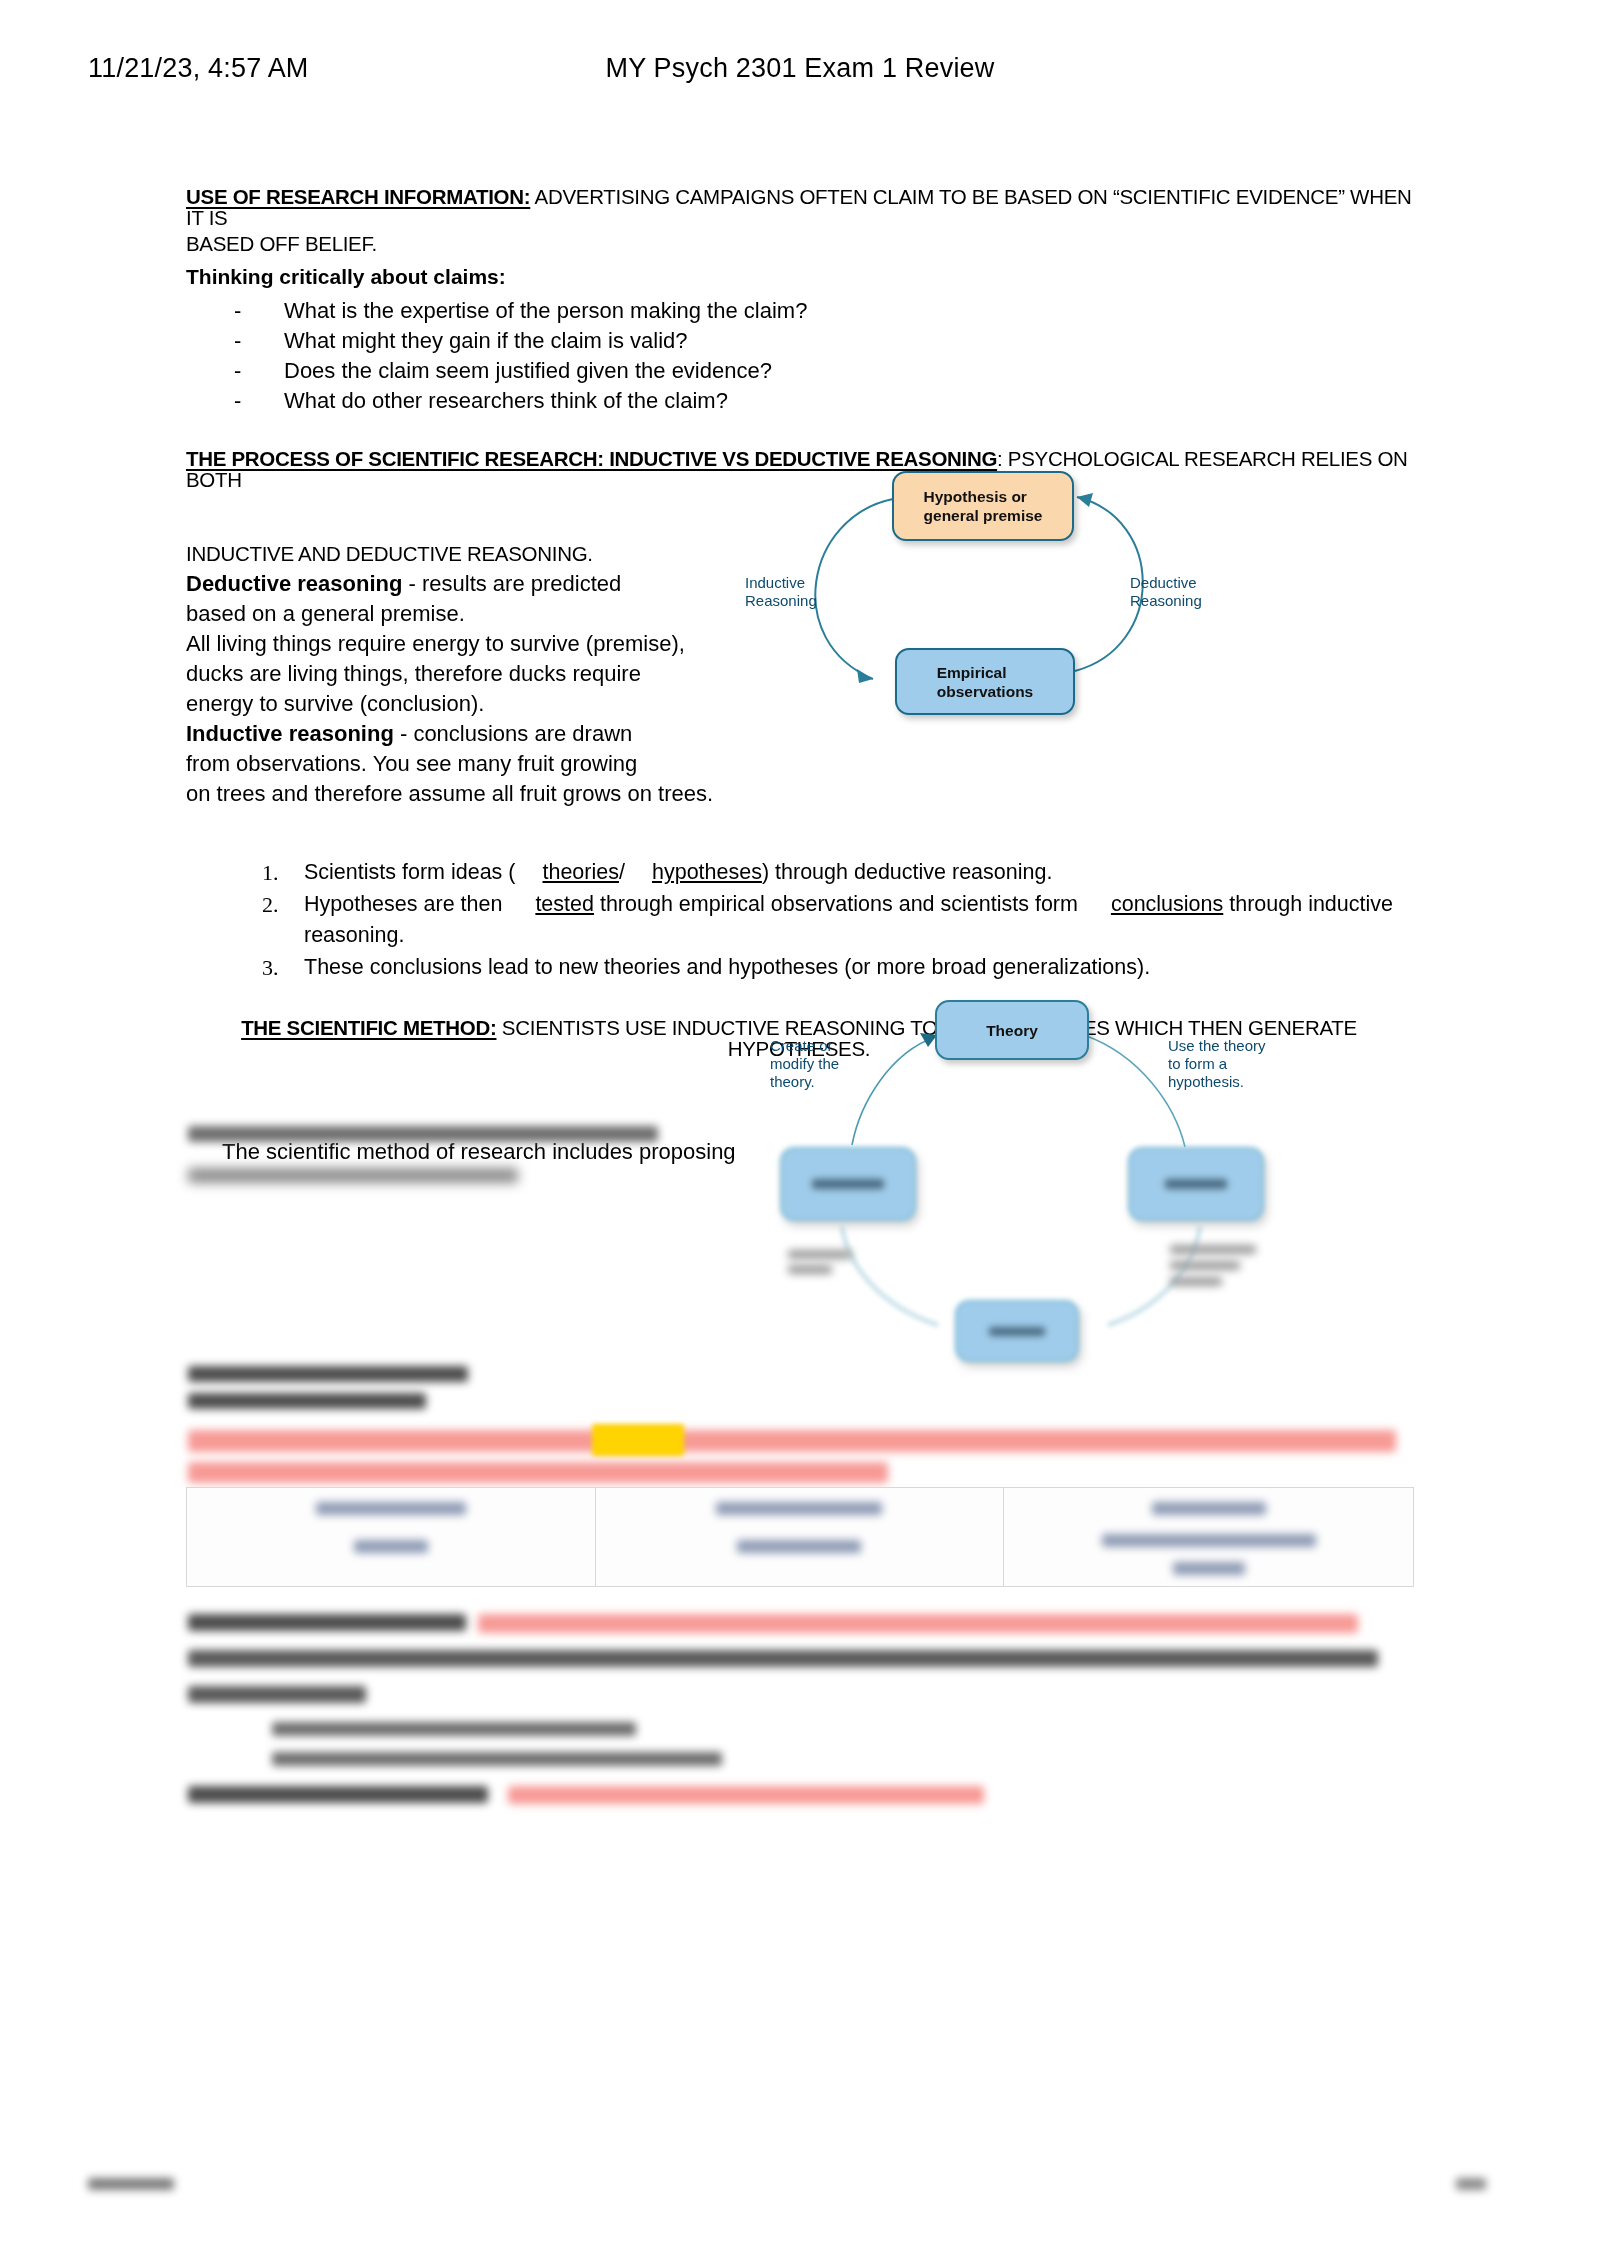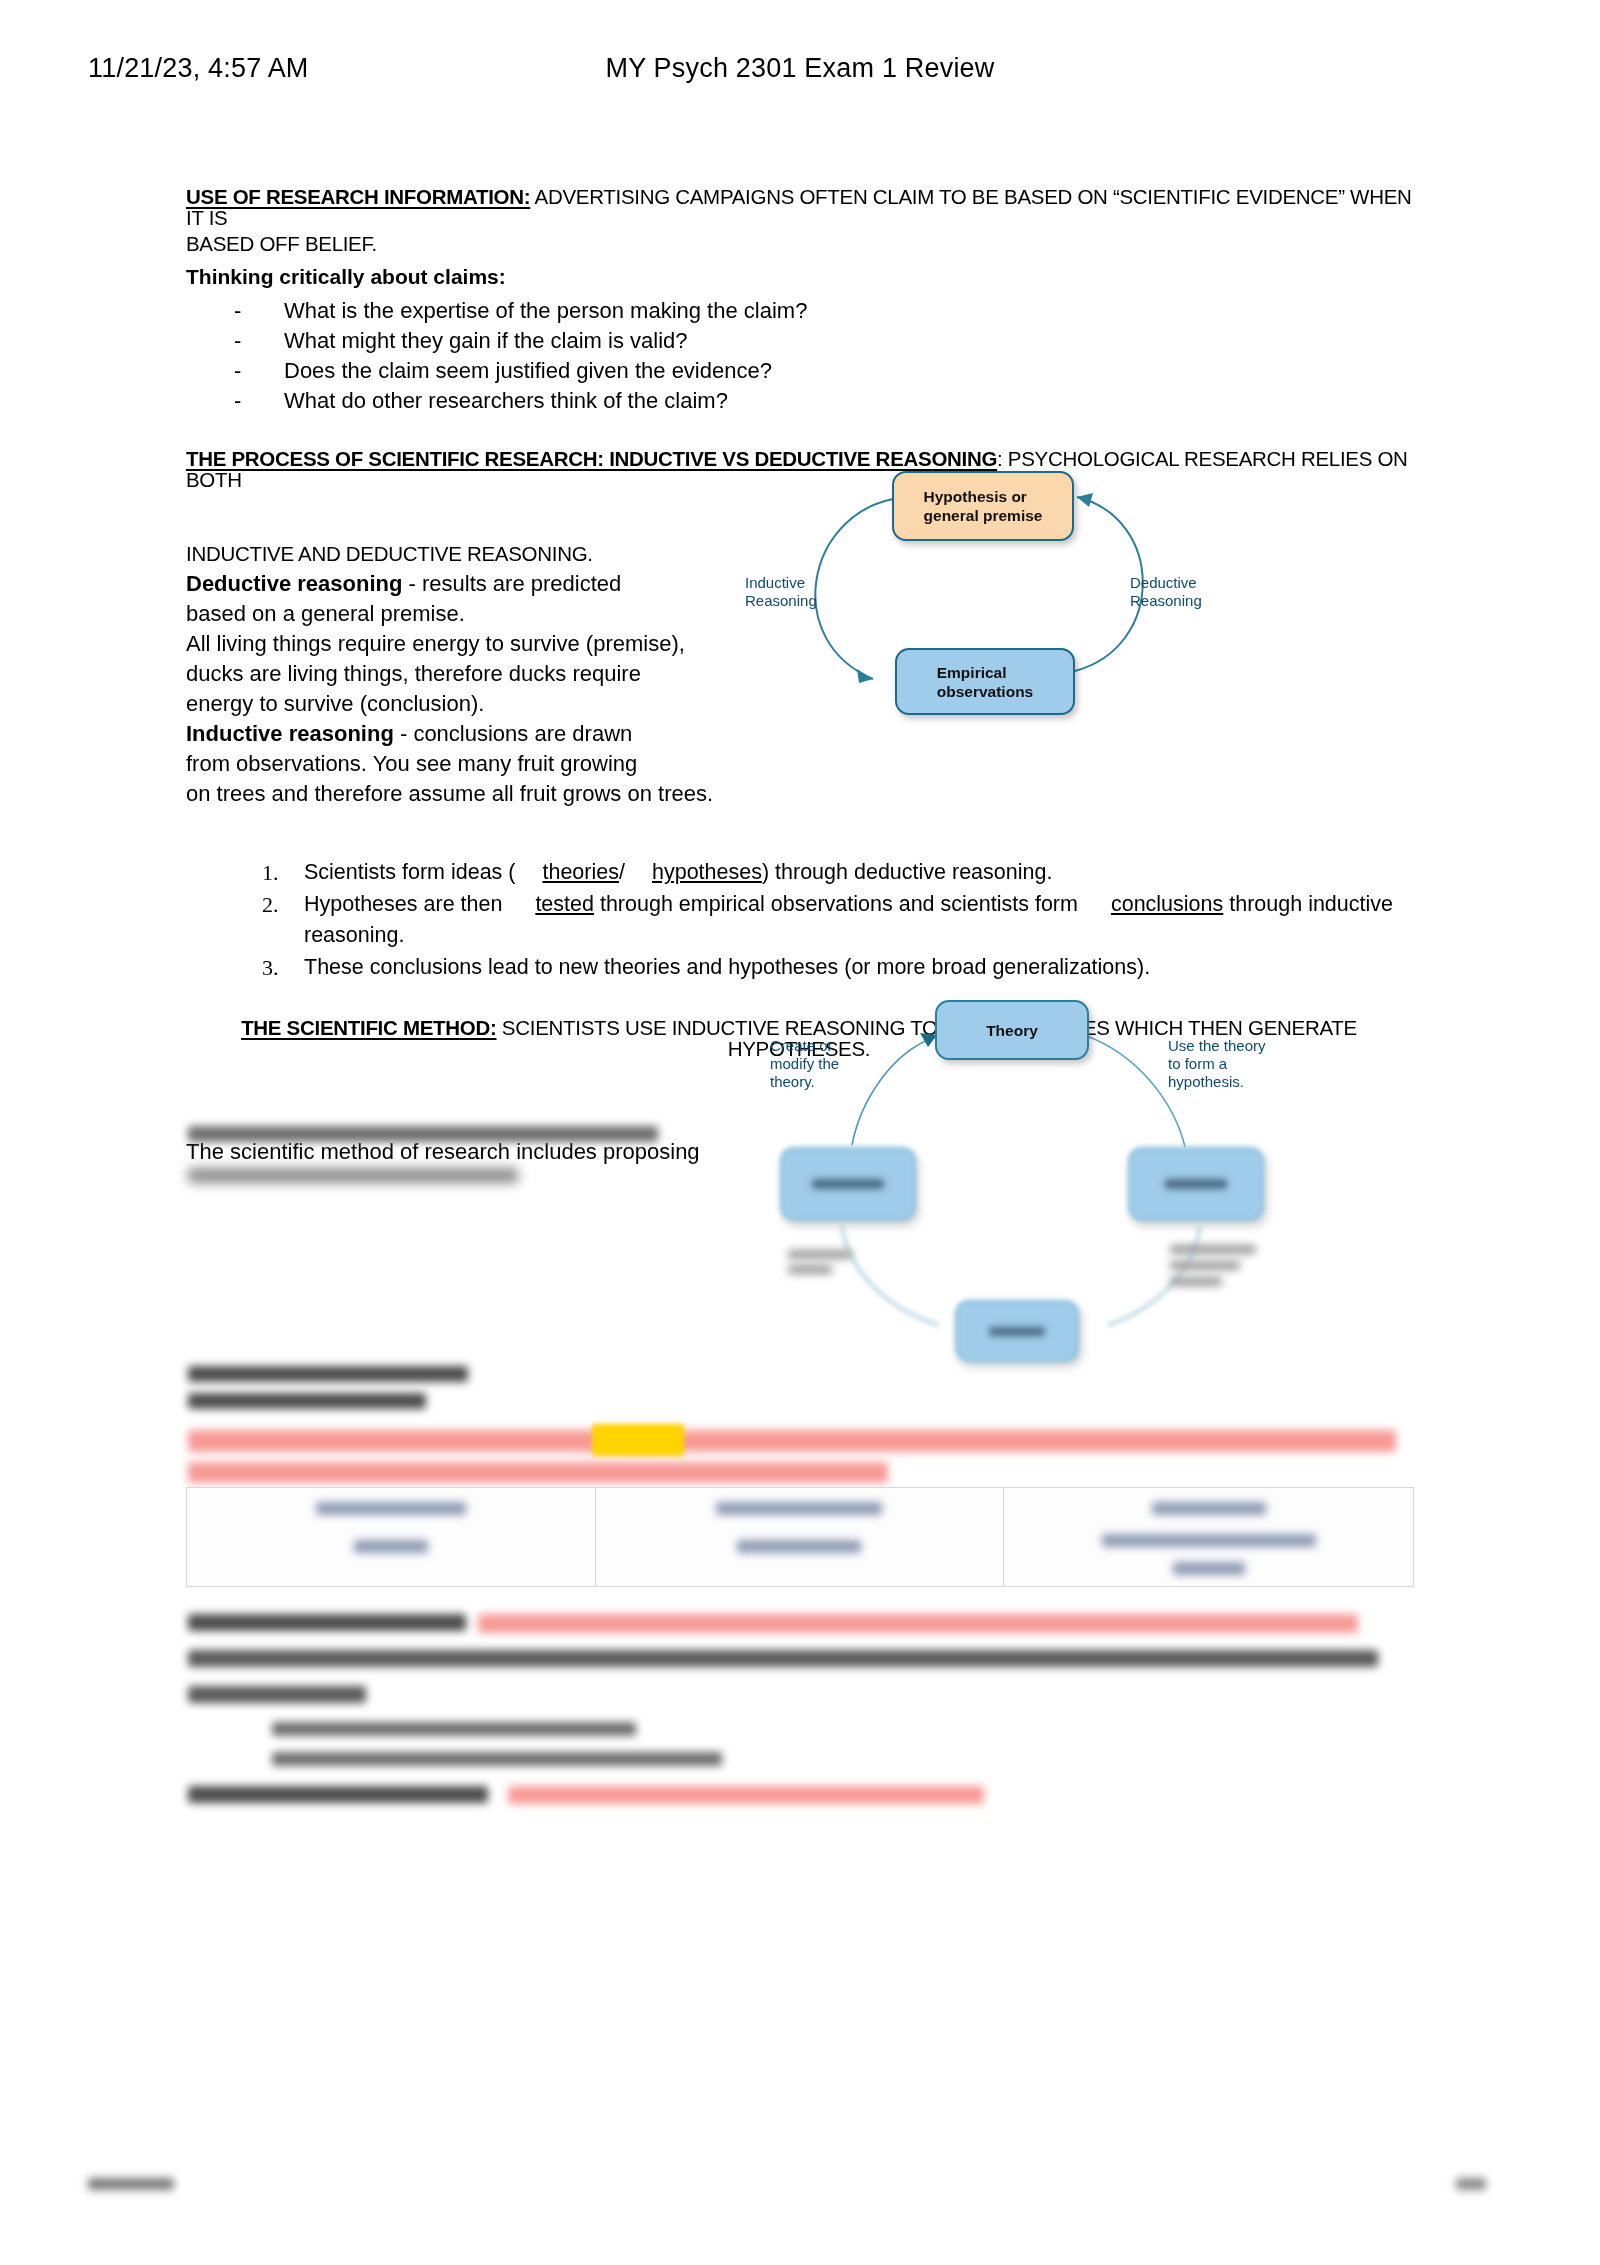--- a/index.html
+++ b/index.html
@@ -251,21 +251,21 @@
     </li>
     <li>
       <span class="num">3.</span><span>These conclusions lead to new theories and hypotheses (or more broad generalizations).</span>
     </li>
   </ol>
 
   <div class="sec-head" style="margin-top:34px;text-align:center;">
     <span class="u">THE SCIENTIFIC METHOD:</span><span class="normal">  SCIENTISTS USE INDUCTIVE REASONING TO FORM THEORIES WHICH THEN GENERATE HYPOTHESES.</span>
   </div>
 
-  <div class="para" style="margin-top:78px; width:540px;">The scientific method of research includes proposing</div>
+  <div class="para" style="margin-top:78px; width:540px;margin-left:36px;">The scientific method of research includes proposing</div>
 </div>
 
 <div class="blurbox">
   <div class="bl-line b3" style="left:188px; top:1126px; width:470px; height:16px; background:#6f6f6f;"></div>
   <div class="bl-line b4" style="left:188px; top:1168px; width:330px; height:15px; background:#8c8c8c;"></div>
 </div>
 
 <div class="diagram1">
   <svg width="460" height="250" style="position:absolute;left:0;top:0;">
 

